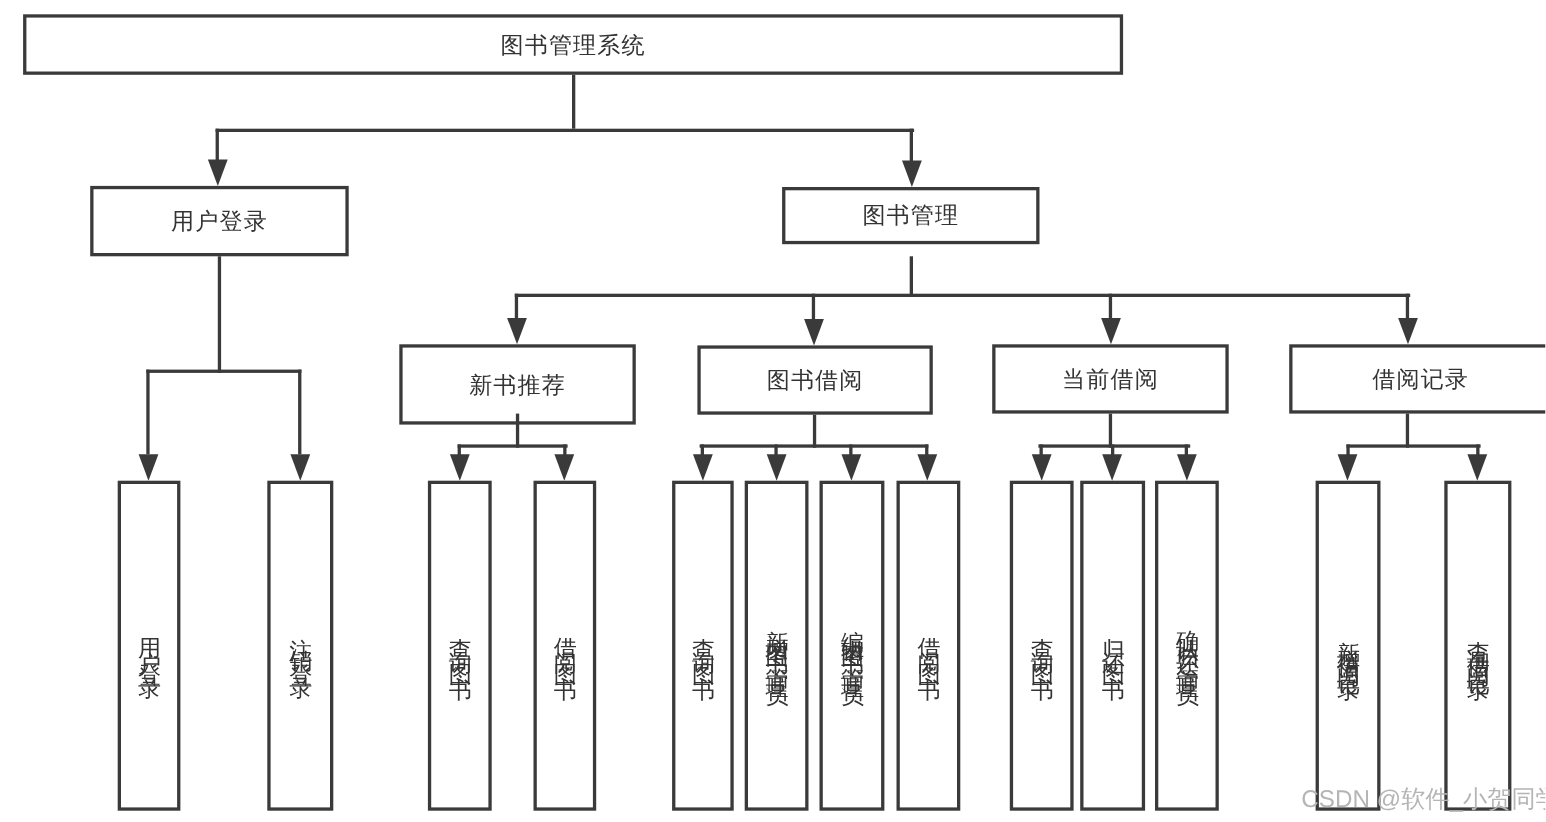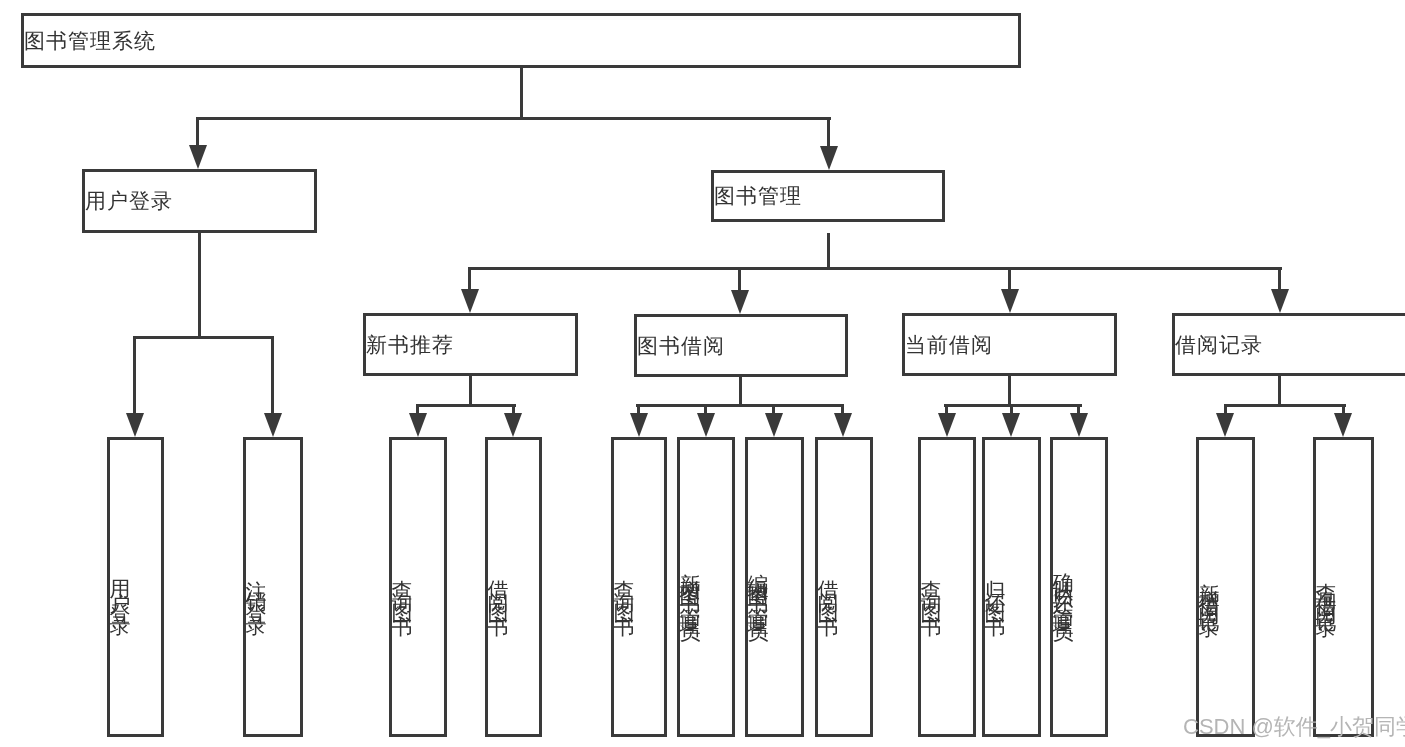--- a/index.html
+++ b/index.html
@@ -10,21 +10,21 @@
     font-family:"Liberation Sans", sans-serif;
     overflow:hidden;
   }
   .node{
     position:absolute;
     box-sizing:border-box;
     border:3px solid #3a3a3a;
     background:#ffffff;
     display:flex;
     align-items:center;
-    justify-content:flex-start;
+    justify-content:center;
     font-size:21px;
     color:#333333;
     letter-spacing:1px;
   }
   .leaf span{
     writing-mode:vertical-rl;
     letter-spacing:12px;
     line-height:1;
   }
   .leaf.long span{
@@ -47,21 +47,21 @@
     font-size:22px;
     color:#b5b5b5;
     white-space:nowrap;
     z-index:5;
   }
 
   
   #root-box{left:21px;top:13px;width:1000px;height:55px;}
   #box-user-login{left:82px;top:169px;width:235px;height:64px;}
   #box-book-mgmt{left:711px;top:170px;width:234px;height:52px;}
-  #box-new-book-rec{left:363px;top:313px;width:215px;height:63px;}
+  #box-new-book-rec{left:363px;top:313px;width:215px;height:73px;}
   #box-book-borrow{left:634px;top:314px;width:214px;height:63px;}
   #box-current-borrow{left:902px;top:313px;width:215px;height:63px;}
   #box-borrow-records{left:1172px;top:313px;width:239px;height:63px;}
 
   #leaf-a1{left:107px;top:437px;width:57px;height:300px;}
   #leaf-a2{left:243px;top:437px;width:60px;height:300px;}
   #leaf-b1{left:389px;top:437px;width:58px;height:300px;}
   #leaf-b2{left:485px;top:437px;width:57px;height:300px;}
   #leaf-c1{left:611px;top:437px;width:56px;height:300px;}
   #leaf-c2{left:677px;top:437px;width:58px;height:300px;}

